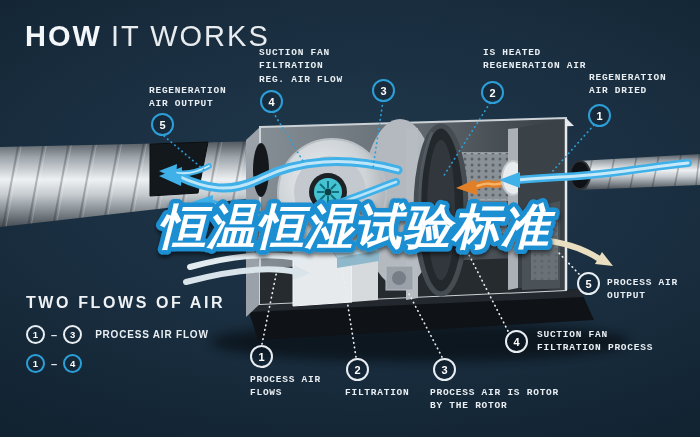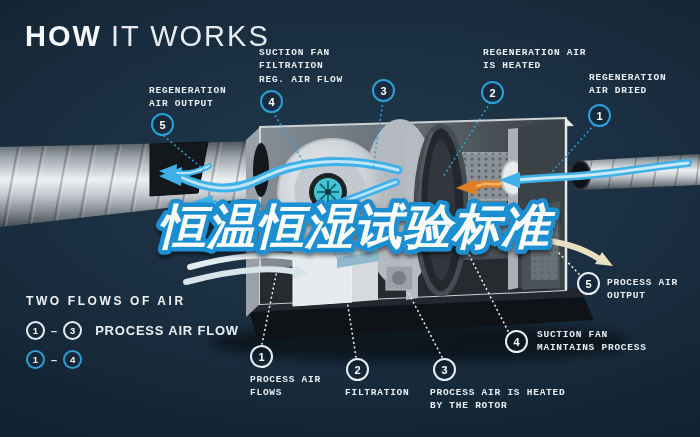--- a/index.html
+++ b/index.html
@@ -14,26 +14,26 @@
   .title .light{font-weight:400;opacity:.95;}
   .co{position:absolute;font-weight:700;font-size:9.5px;line-height:1.42;letter-spacing:.75px;color:#e9eef2;white-space:nowrap;font-family:Liberation Mono, monospace;}
   .co span{display:block;}
   .badge{
     position:absolute;width:19px;height:19px;border-radius:50%;
     display:flex;align-items:center;justify-content:center;
     font-weight:700;font-size:11px;color:#fff;border:2px solid #2d9fd8;background:rgba(10,25,38,.25);
   }
   .badge.white{border-color:#e9eef2;}
   .legend{position:absolute;left:26px;top:294px;}
-  .legend-title{font-weight:700;font-size:12px;letter-spacing:2.6px;color:#eef2f5;margin-bottom:13px;white-space:nowrap;}
+  .legend-title{font-weight:700;font-size:16px;letter-spacing:2.6px;color:#eef2f5;margin-bottom:13px;white-space:nowrap;}
   .legend-row{display:flex;align-items:center;margin-bottom:10px;height:19px;}
   .lc{width:15px;height:15px;border-radius:50%;border:2px solid #e9eef2;display:inline-flex;align-items:center;justify-content:center;font-weight:700;font-size:9.5px;color:#fff;flex:0 0 auto;}
   .legend-row.blue .lc{border-color:#2d9fd8;}
   .lsep{color:#e9eef2;font-weight:700;margin:0 6px;font-size:11px;}
-  .legend-label{font-weight:700;font-size:13px;letter-spacing:.8px;color:#e9eef2;margin-left:13px;white-space:nowrap;}
+  .legend-label{font-weight:700;font-size:10px;letter-spacing:.8px;color:#e9eef2;margin-left:13px;white-space:nowrap;}
 </style>
 </head>
 <body>
 
 <div class="stage">
 
   <svg class="diagram" width="700" height="437" viewBox="0 0 700 437">
     <defs>
       <linearGradient id="metalV" x1="0" y1="0" x2="0" y2="1">
         <stop offset="0" stop-color="#4f565d"></stop>
@@ -262,22 +262,22 @@
   </div>
   <div class="badge" style="left:260px;top:90px">
       <span>4</span>
     </div>
 
   <div class="badge" style="left:372px;top:79px">
       <span>3</span>
     </div>
 
   <div class="co" style="left:483px;top:46px">
+    <span>IS HEATED</span>
     <span>REGENERATION AIR</span>
-    <span>IS HEATED</span>
   </div>
   <div class="badge" style="left:481px;top:81px">
       <span>2</span>
     </div>
 
   <div class="co" style="left:589px;top:71px">
     <span>REGENERATION</span>
     <span>AIR DRIED</span>
   </div>
   <div class="badge" style="left:588px;top:104px">
@@ -296,30 +296,30 @@
       <span>2</span>
     </div>
   <div class="co" style="left:345px;top:386px">
     <span>FILTRATION</span>
   </div>
 
   <div class="badge white" style="left:433px;top:358px">
       <span>3</span>
     </div>
   <div class="co" style="left:430px;top:386px">
-    <span>PROCESS AIR IS HEATED</span>
+    <span>PROCESS AIR IS ROTOR</span>
     <span>BY THE ROTOR</span>
   </div>
 
   <div class="badge white" style="left:505px;top:330px">
       <span>4</span>
     </div>
   <div class="co" style="left:537px;top:328px">
     <span>SUCTION FAN</span>
-    <span>MAINTAINS PROCESS</span>
+    <span>FILTRATION PROCESS</span>
   </div>
 
   <div class="badge white" style="left:577px;top:272px">
       <span>5</span>
     </div>
   <div class="co" style="left:607px;top:276px">
     <span>PROCESS AIR</span>
     <span>OUTPUT</span>
   </div>
 

